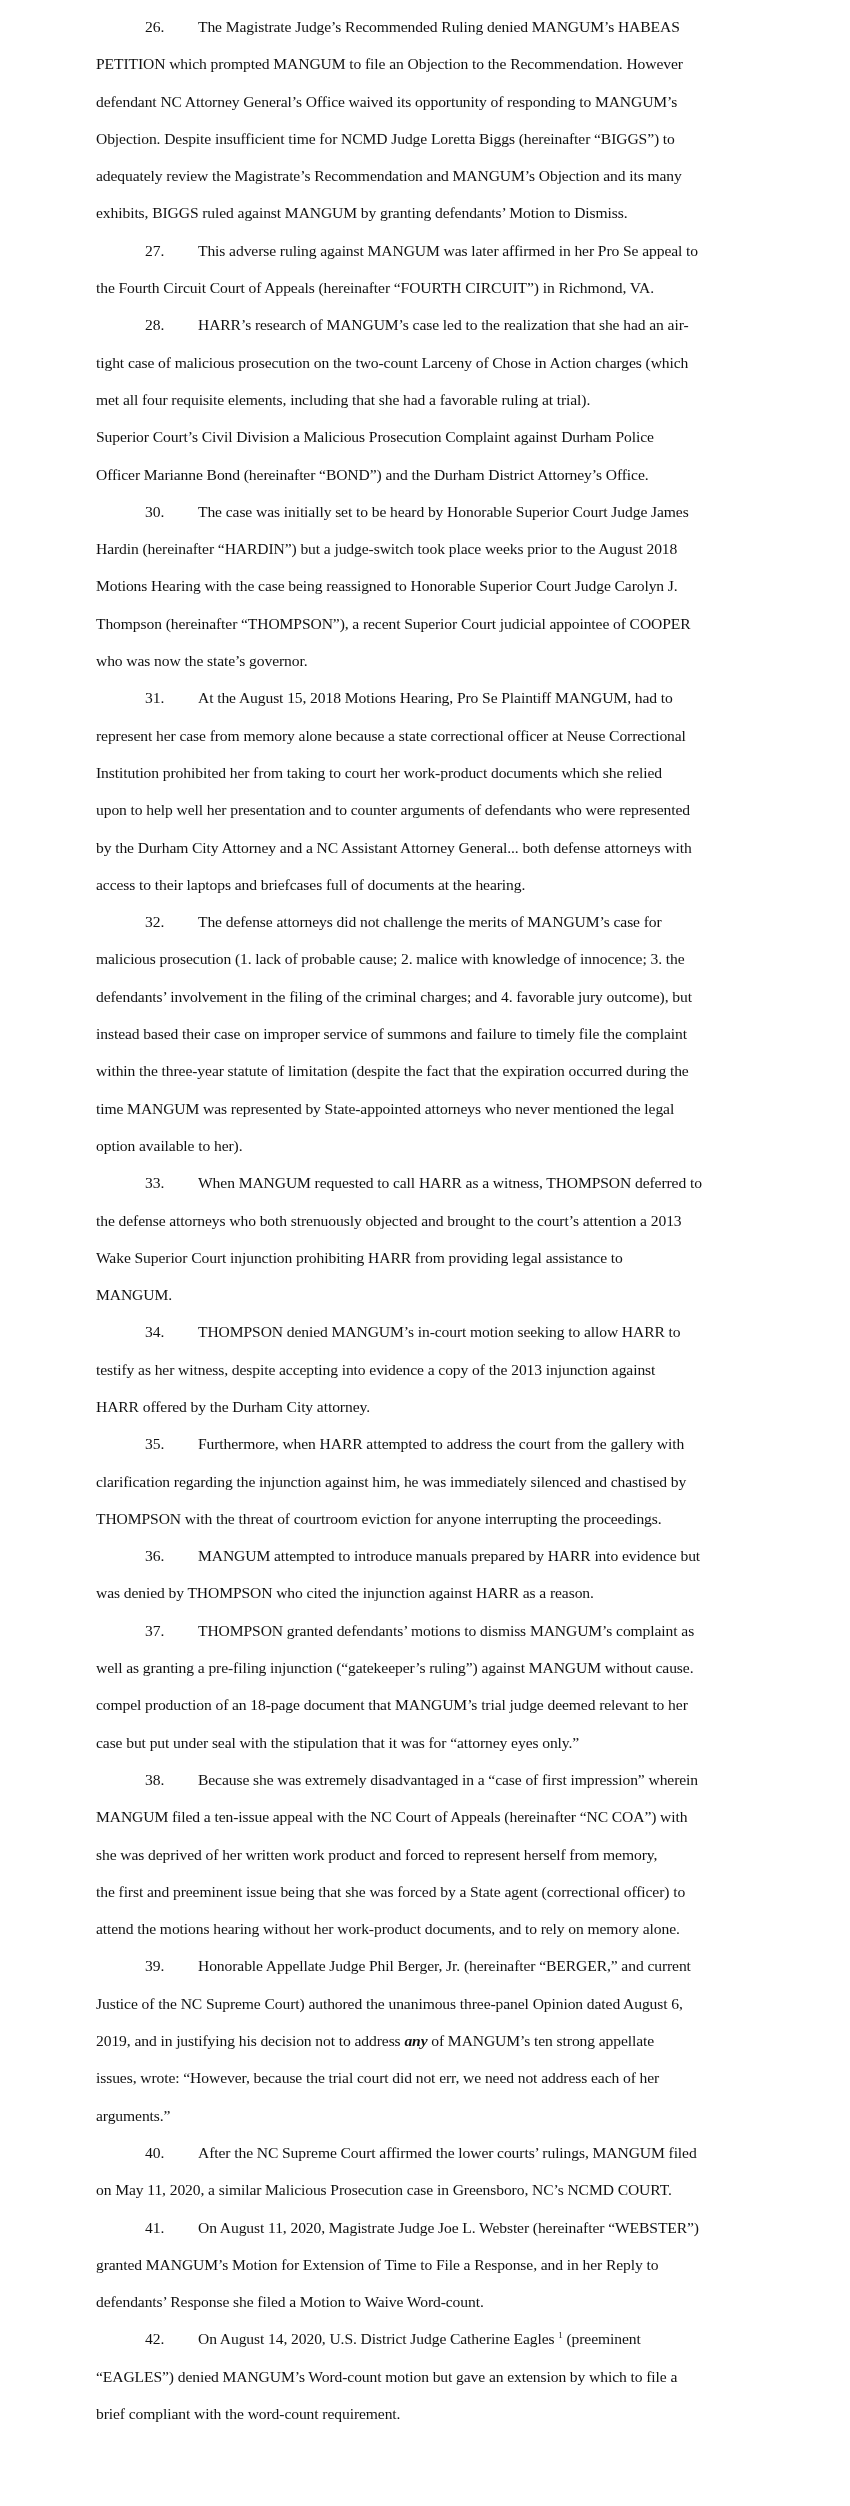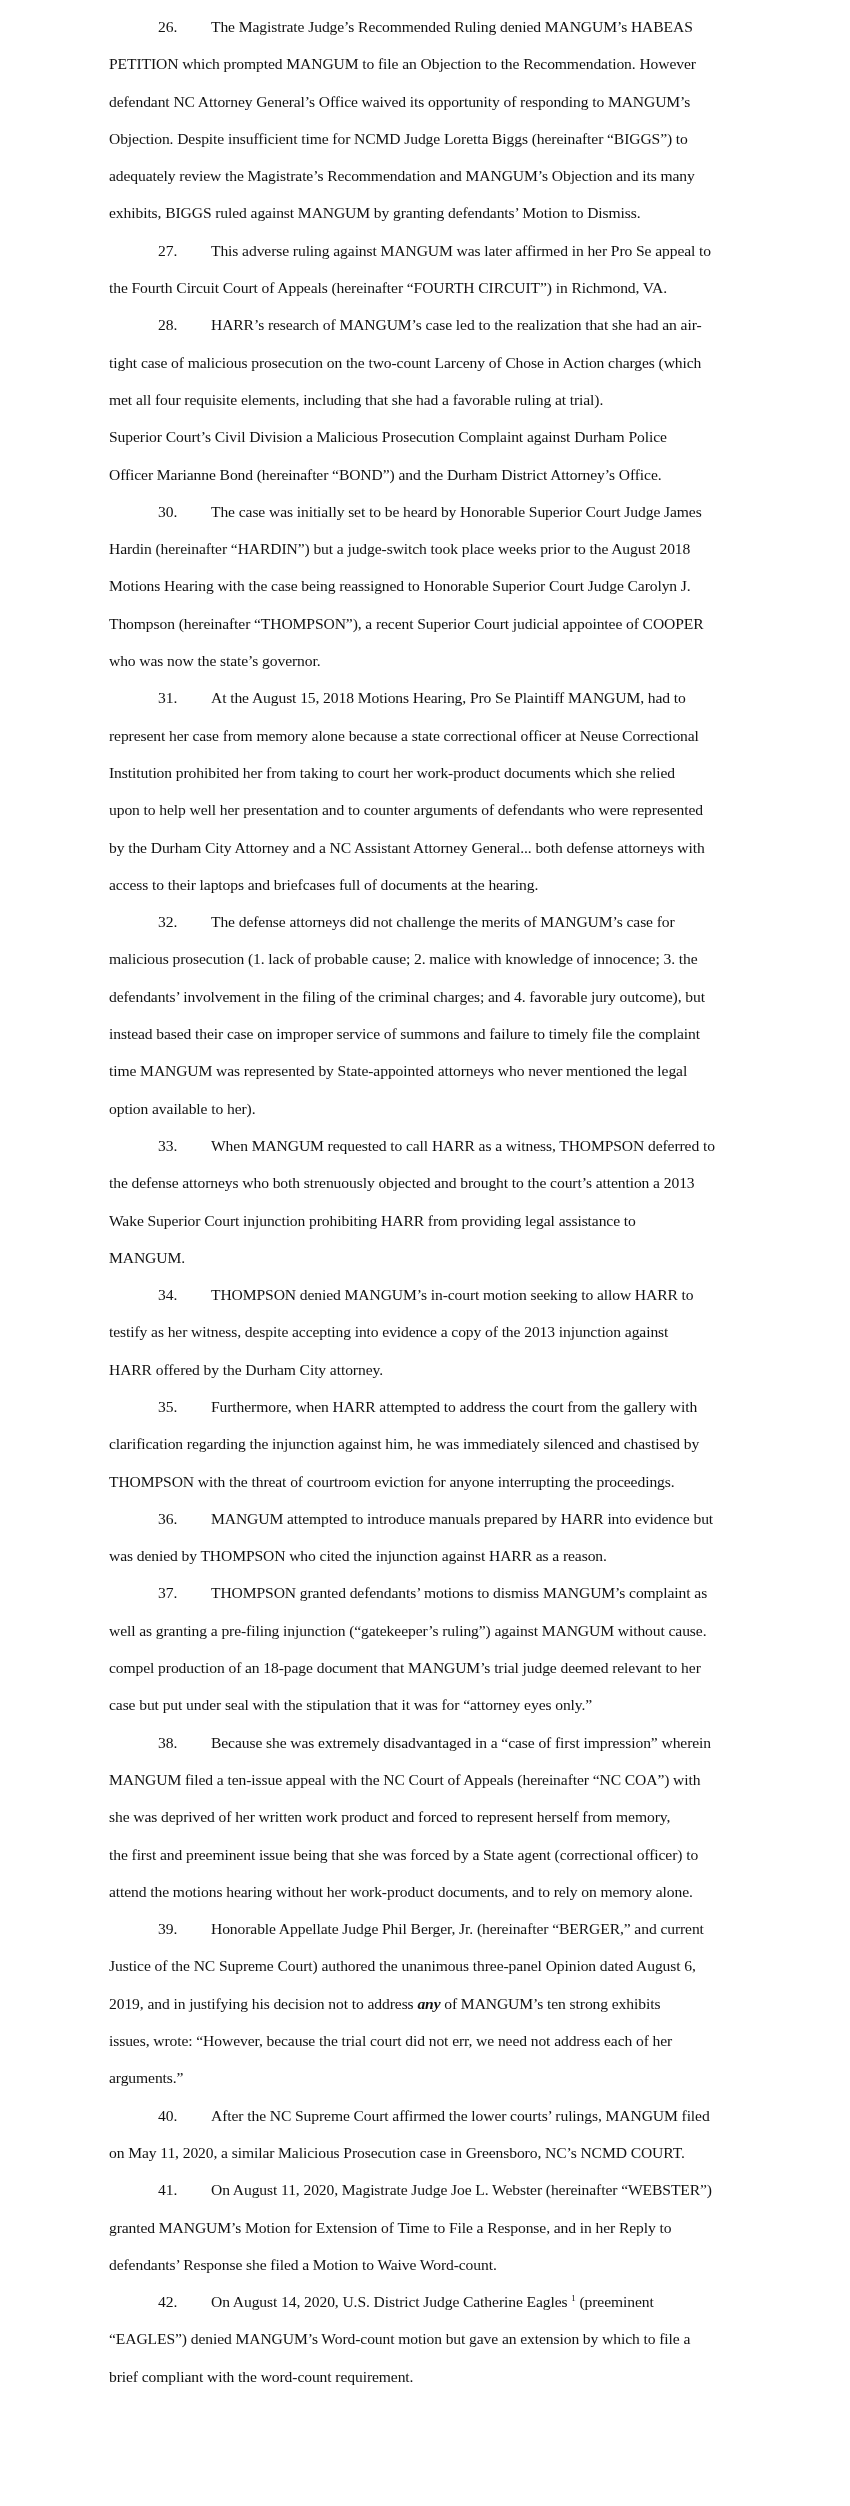--- a/index.html
+++ b/index.html
@@ -6,21 +6,21 @@
   body {
     width: 850px;
     height: 2506px;
     overflow: hidden;
     position: relative;
     font-family: "Liberation Serif", "DejaVu Serif", serif;
     color: #111111;
   }
   .page {
     position: absolute;
-    left: 109px;
+    left: 96px;
     top: 8px;
     width: 660px;
   }
   .line {
     height: 37.3px;
     line-height: 37.3px;
     font-size: 15.6px;
     white-space: nowrap;
     letter-spacing: -0.1px;
   }
@@ -74,20 +74,21 @@
       <div class="line"><span>Institution prohibited her from taking to court her work-product documents which she relied</span></div>
       <div class="line"><span>upon to help well her presentation and to counter arguments of defendants who were represented</span></div>
       <div class="line"><span>by the Durham City Attorney and a NC Assistant Attorney General... both defense attorneys with</span></div>
       <div class="line"><span>access to their laptops and briefcases full of documents at the hearing.</span></div>
     </div>
     <div class="paragraph">
       <div class="line first"><span class="num">32.</span><span>The defense attorneys did not challenge the merits of MANGUM’s case for</span></div>
       <div class="line"><span>malicious prosecution (1. lack of probable cause; 2. malice with knowledge of innocence; 3. the</span></div>
       <div class="line"><span>defendants’ involvement in the filing of the criminal charges; and 4. favorable jury outcome), but</span></div>
       <div class="line"><span>instead based their case on improper service of summons and failure to timely file the complaint</span></div>
+      <div class="line"><span>within the three-year statute of limitation (despite the fact that the expiration occurred during the</span></div>
       <div class="line"><span>time MANGUM was represented by State-appointed attorneys who never mentioned the legal</span></div>
       <div class="line"><span>option available to her).</span></div>
     </div>
     <div class="paragraph">
       <div class="line first"><span class="num">33.</span><span>When MANGUM requested to call HARR as a witness, THOMPSON deferred to</span></div>
       <div class="line"><span>the defense attorneys who both strenuously objected and brought to the court’s attention a 2013</span></div>
       <div class="line"><span>Wake Superior Court injunction prohibiting HARR from providing legal assistance to</span></div>
       <div class="line"><span>MANGUM.</span></div>
     </div>
     <div class="paragraph">
@@ -113,21 +114,21 @@
     <div class="paragraph">
       <div class="line first"><span class="num">38.</span><span>Because she was extremely disadvantaged in a “case of first impression” wherein</span></div>
       <div class="line"><span>MANGUM filed a ten-issue appeal with the NC Court of Appeals (hereinafter “NC COA”) with</span></div>
       <div class="line"><span>she was deprived of her written work product and forced to represent herself from memory,</span></div>
       <div class="line"><span>the first and preeminent issue being that she was forced by a State agent (correctional officer) to</span></div>
       <div class="line"><span>attend the motions hearing without her work-product documents, and to rely on memory alone.</span></div>
     </div>
     <div class="paragraph">
       <div class="line first"><span class="num">39.</span><span>Honorable Appellate Judge Phil Berger, Jr. (hereinafter “BERGER,” and current</span></div>
       <div class="line"><span>Justice of the NC Supreme Court) authored the unanimous three-panel Opinion dated August 6,</span></div>
-      <div class="line"><span>2019, and in justifying his decision not to address </span><em class="bi">any</em><span> of MANGUM’s ten strong exhibits</span></div>
+      <div class="line"><span>2019, and in justifying his decision not to address </span><em class="bi">any</em><span> of MANGUM’s ten strong appellate</span></div>
       <div class="line"><span>issues, wrote: “However, because the trial court did not err, we need not address each of her</span></div>
       <div class="line"><span>arguments.”</span></div>
     </div>
     <div class="paragraph">
       <div class="line first"><span class="num">40.</span><span>After the NC Supreme Court affirmed the lower courts’ rulings, MANGUM filed</span></div>
       <div class="line"><span>on May 11, 2020, a similar Malicious Prosecution case in Greensboro, NC’s NCMD COURT.</span></div>
     </div>
     <div class="paragraph">
       <div class="line first"><span class="num">41.</span><span>On August 11, 2020, Magistrate Judge Joe L. Webster (hereinafter “WEBSTER”)</span></div>
       <div class="line"><span>granted MANGUM’s Motion for Extension of Time to File a Response, and in her Reply to</span></div>

